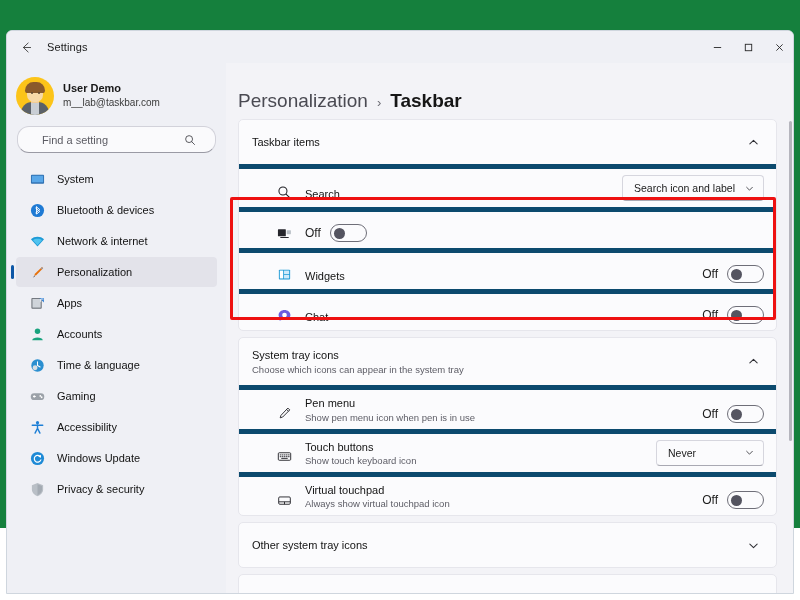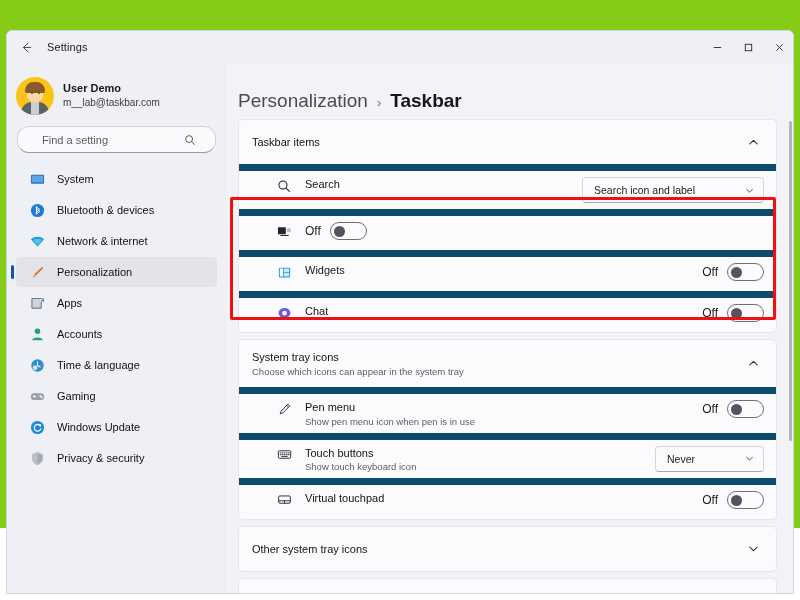--- a/index.html
+++ b/index.html
@@ -6,21 +6,21 @@
   html, body {
     width: 800px; height: 600px;
     font-family: "Liberation Sans", sans-serif;
     background: #ffffff;
     overflow: hidden;
   }
 
   #app {
     position: relative;
     width: 800px; height: 528px;
-    background: #84cc16;
+    background: #15803d;
   }
 
   
   .window {
     position: absolute;
     left: 6px; top: 30px;
     width: 788px; height: 564px;
     background: #f3f3f7;
     border: 1px solid #cfd6de;
     border-radius: 6px 6px 0 0;
@@ -227,24 +227,24 @@
   }
   .chev {
     width: 22px; height: 22px;
     display: flex; align-items: center; justify-content: center;
     color: #2e2e34;
     flex: 0 0 auto;
   }
   .chev svg { display: block; }
 
   .row {
-    display: flex; align-items: flex-start;
+    display: flex; align-items: flex-end;
     min-height: 41px;
     padding: 6px 12px 6px 36px;
-    border-top: 7px solid #0c4a6e;
+    border-top: 5px solid #0c4a6e;
   }
   .row-ico {
     width: 18px; height: 18px;
     margin-right: 12px;
     flex: 0 0 auto;
     display: flex; align-items: center; justify-content: center;
   }
   .row-ico svg { display: block; }
   .row-txt { flex: 1; }
   .row-title { font-size: 11px; color: #131313; line-height: 1.3; }
@@ -275,21 +275,20 @@
     min-width: 108px; height: 26px;
     background: #fbfbfd;
     border: 1px solid #d6d6de;
     border-bottom-color: #a9a9b3;
     border-radius: 4px;
     display: flex; align-items: center;
     justify-content: space-between;
     padding: 0 9px 0 11px;
     font-size: 10.5px;
     color: #1b1b1b;
-    gap: 40px;
   }
   .dropdown .dd-chev { color: #2e2e34; display: flex; margin-left: 10px; }
   .dropdown.wide { min-width: 119px; }
 
   
   .highlight-box {
     position: absolute;
     left: 230px; top: 197px;
     width: 546px; height: 123px;
     border: 3px solid #ee1111;
@@ -456,20 +455,30 @@
               <rect x="0.8" y="4.4" width="14.4" height="7.4" rx="3.6" fill="#9ba1a8"></rect>
               <rect x="3.2" y="7.4" width="3" height="1.1" fill="#ffffff"></rect>
               <rect x="3.95" y="6.65" width="1.1" height="2.6" fill="#ffffff"></rect>
               <circle cx="11" cy="7.4" r=".95" fill="#ffffff"></circle>
               <circle cx="12.4" cy="8.8" r=".95" fill="#ffffff"></circle>
             </svg>
           </span>
           <span class="nav-label">Gaming</span>
         </div>
 
+        <div class="nav-item">
+          <span class="nav-ico">
+            <svg width="15" height="15" viewBox="0 0 16 16">
+              <circle cx="8" cy="2.8" r="1.7" fill="#1d7fd6"></circle>
+              <path d="M2.4 5.6 H13.6" stroke="#1d7fd6" stroke-width="1.5" stroke-linecap="round"></path>
+              <path d="M8 5.2 L8 9 L5.4 14 M8 9 L10.6 14" stroke="#1d7fd6" stroke-width="1.5" fill="none" stroke-linecap="round"></path>
+            </svg>
+          </span>
+          <span class="nav-label">Accessibility</span>
+        </div>
 
         <div class="nav-item">
           <span class="nav-ico">
             <svg width="15" height="15" viewBox="0 0 16 16">
               <circle cx="8" cy="8" r="7" fill="#1e8ad6"></circle>
               <path d="M11.2 6.3 A3.6 3.6 0 1 0 11.6 9.4" stroke="#ffffff" stroke-width="1.25" fill="none" stroke-linecap="round"></path>
               <path d="M11.8 3.9 L11.5 6.8 L8.7 6.2 Z" fill="#ffffff"></path>
             </svg>
           </span>
           <span class="nav-label">Windows Update</span>
@@ -648,20 +657,21 @@
 
           <div class="row">
             <span class="row-ico">
               <svg width="15" height="15" viewBox="0 0 16 16" fill="none">
                 <rect x="1.8" y="4.2" width="12.4" height="7.8" rx="1.2" stroke="#26262c" stroke-width="1"></rect>
                 <path d="M1.8 9.4 H14.2 M8 9.4 V12" stroke="#26262c" stroke-width="1"></path>
               </svg>
             </span>
             <div class="row-txt">
               <div class="row-title">Virtual touchpad</div>
+              <div class="row-sub">Always show virtual touchpad icon</div>
             </div>
             <div class="ctrl">
               <span class="toggle-state">Off</span>
               <div class="toggle">
                 <div class="knob"></div>
               </div>
             </div>
           </div>
         </div>
 

